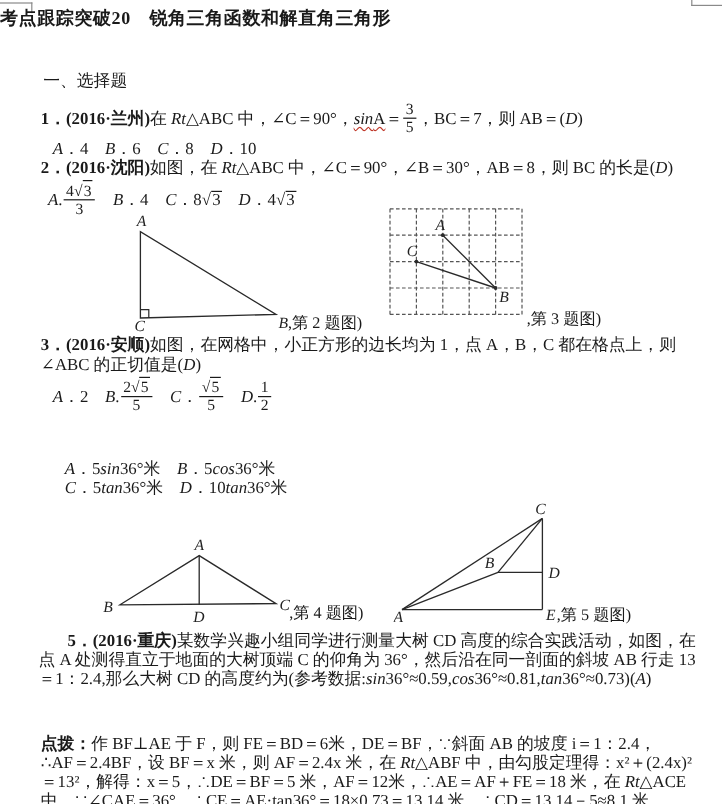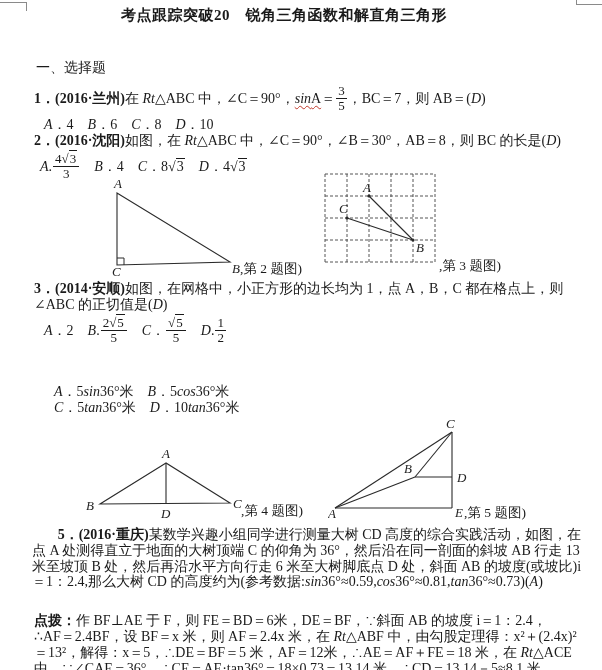--- a/index.html
+++ b/index.html
@@ -8,21 +8,21 @@
     position:relative; width:602px; height:670px; overflow:hidden;
     background:#ffffff; color:#1a1a1a;
     font-family:"Liberation Serif","DejaVu Serif",serif;
     font-size:14px;
   }
   .abs { position:absolute; }
   .line { white-space:nowrap; line-height:16px; }
   .b { font-weight:bold; }
   .i { font-style:italic; }
   .small { font-size:12px; }
-  .title { width:568px; text-align:center; font-size:15px; font-weight:bold; letter-spacing:0.5px; }
+  .title { width:568px; font-size:15px; font-weight:bold; letter-spacing:0.5px; }
   .section { font-size:14px;margin-top:30px; }
   
   .frac { display:inline-block; vertical-align:-0.55em; text-align:center; line-height:1.1; font-size:13px; margin:0 1px; }
   .fnum { display:block; border-bottom:1px solid #1a1a1a; padding:0 2px; }
   .fden { display:block; padding:0 2px; }
   
   .sq { white-space:nowrap; }
   .sqv { border-top:1px solid #1a1a1a; padding:0 1px; }
   
   .wavy { text-decoration:underline; text-decoration-style:wavy; text-decoration-color:#c0392b; text-decoration-thickness:1px; text-underline-offset:2px; }
@@ -83,21 +83,21 @@
     <circle cx="47" cy="28" r="1.6" fill="#2a2a2a"></circle>
     <circle cx="25" cy="50" r="1.6" fill="#2a2a2a"></circle>
     <circle cx="91" cy="72" r="1.6" fill="#2a2a2a"></circle>
     <text class="vlabel" x="41" y="24">A</text>
     <text class="vlabel" x="17" y="45">C</text>
     <text class="vlabel" x="94" y="84">B</text>
     <text class="cap" x="117" y="102">,第 3 题图)</text>
   </svg>
 
   <div class="abs" style="top:281px;left:34px;">
-    <div class="line"><span class="b">3．(2014·安顺)</span><span>如图，在网格中，小正方形的边长均为 1，点 A，B，C 都在格点上，则</span></div>
+    <div class="line"><span class="b">3．(2016·安顺)</span><span>如图，在网格中，小正方形的边长均为 1，点 A，B，C 都在格点上，则</span></div>
     <div class="line"><span>∠ABC 的正切值是(</span><span class="i">D</span><span>)</span></div>
   </div>
   <div class="abs line" style="top:316px;left:44px;"><span class="i">A</span><span>．2　</span><span class="i">B</span><span>.</span><span class="frac"><span class="fnum"><span>2</span><span class="sq">√<span class="sqv">5</span></span></span><span class="fden"><span>5</span></span></span><span>　</span><span class="i">C</span><span>．</span><span class="frac"><span class="fnum"><span class="sq">√<span class="sqv">5</span></span></span><span class="fden"><span>5</span></span></span><span>　</span><span class="i">D</span><span>.</span><span class="frac"><span class="fnum"><span>1</span></span><span class="fden"><span>2</span></span></span></div>
 
   <div class="abs" style="top:384px;left:54px;">
     <div class="line"><span class="i">A</span><span>．5</span><span class="i">sin</span><span>36°米　</span><span class="i">B</span><span>．5</span><span class="i">cos</span><span>36°米</span></div>
     <div class="line"><span class="i">C</span><span>．5</span><span class="i">tan</span><span>36°米　</span><span class="i">D</span><span>．10</span><span class="i">tan</span><span>36°米</span></div>
   </div>
 
   <svg class="abs" style="left:58px;top:423px;" width="265" height="96" viewBox="0 0 265 96">
@@ -123,21 +123,20 @@
     <text class="vlabel" x="76" y="55">B</text>
     <text class="vlabel" x="129" y="64">D</text>
     <text class="vlabel" x="0" y="100">A</text>
     <text class="vlabel" x="127" y="99">E</text>
     <text class="cap" x="136" y="99">,第 5 题图)</text>
   </svg>
 
   <div class="abs" style="top:527px;left:32px;">
     <div class="line" style="line-height:15.8px;text-align:right;"><span class="b">5．(2016·重庆)</span><span>某数学兴趣小组同学进行测量大树 CD 高度的综合实践活动，如图，在</span></div>
     <div class="line" style="line-height:15.8px;"><span>点 A 处测得直立于地面的大树顶端 C 的仰角为 36°，然后沿在同一剖面的斜坡 AB 行走 13</span></div>
-    <div class="line" style="line-height:15.8px;"><span>米至坡顶 B 处，然后再沿水平方向行走 6 米至大树脚底点 D 处，斜面 AB 的坡度(或坡比)i</span></div>
     <div class="line" style="line-height:15.8px;"><span>＝1：2.4,那么大树 CD 的高度约为(参考数据:</span><span class="i">sin</span><span>36°≈0.59,</span><span class="i">cos</span><span>36°≈0.81,</span><span class="i">tan</span><span>36°≈0.73)(</span><span class="i">A</span><span>)</span></div>
   </div>
 
   <div class="abs" style="top:613px;left:34px;">
     <div class="line"><span class="b">点拨：</span><span>作 BF⊥AE 于 F，则 FE＝BD＝6米，DE＝BF，∵斜面 AB 的坡度 i＝1：2.4，</span></div>
     <div class="line"><span>∴AF＝2.4BF，设 BF＝x 米，则 AF＝2.4x 米，在 </span><span class="i">Rt</span><span>△ABF 中，由勾股定理得：x²＋(2.4x)²</span></div>
     <div class="line"><span>＝13²，解得：x＝5，∴DE＝BF＝5 米，AF＝12米，∴AE＝AF＋FE＝18 米，在 </span><span class="i">Rt</span><span>△ACE</span></div>
     <div class="line"><span>中，∵∠CAE＝36°，∴CE＝AE·tan36°＝18×0.73＝13.14 米，∴CD＝13.14－5≈8.1 米</span></div>
   </div>
 

